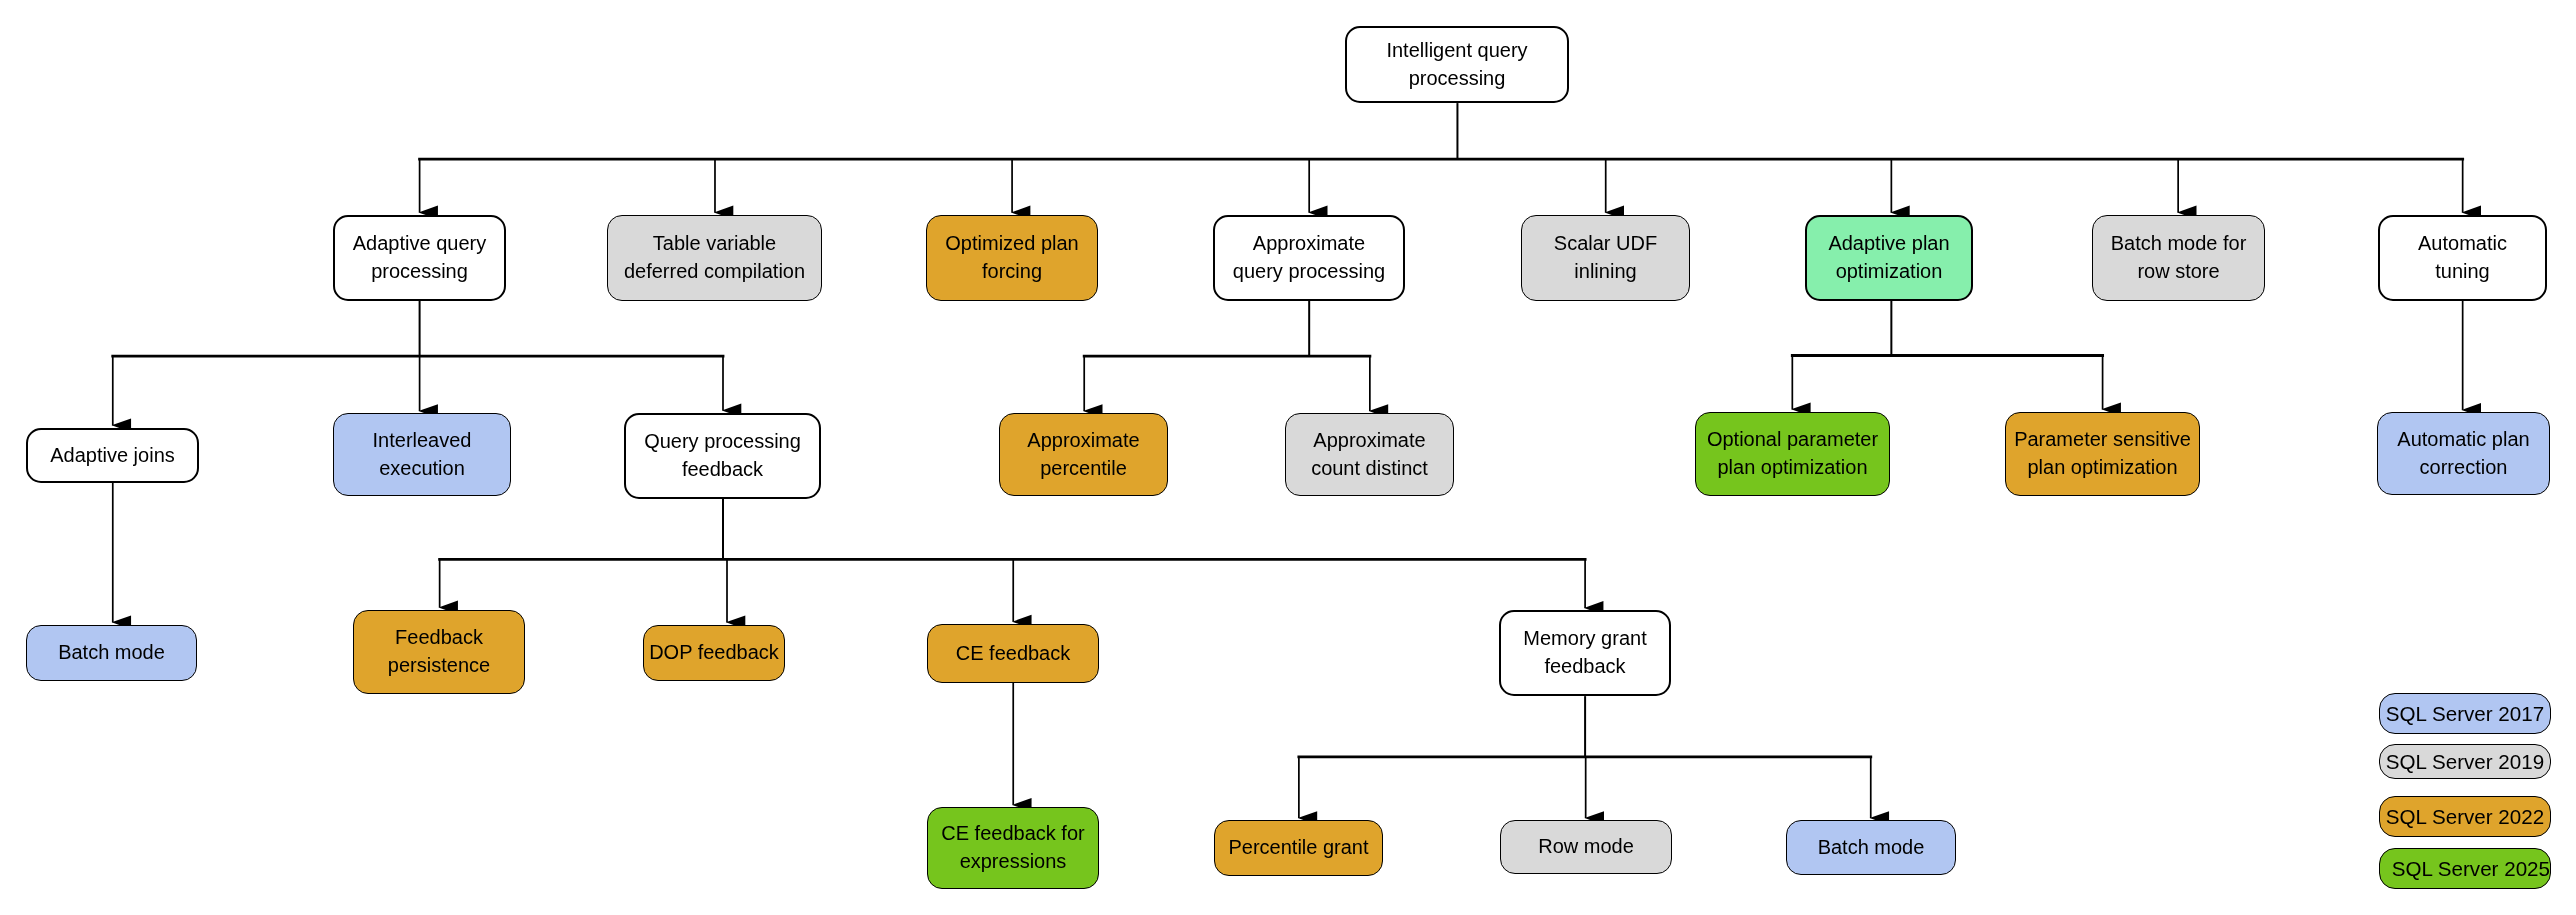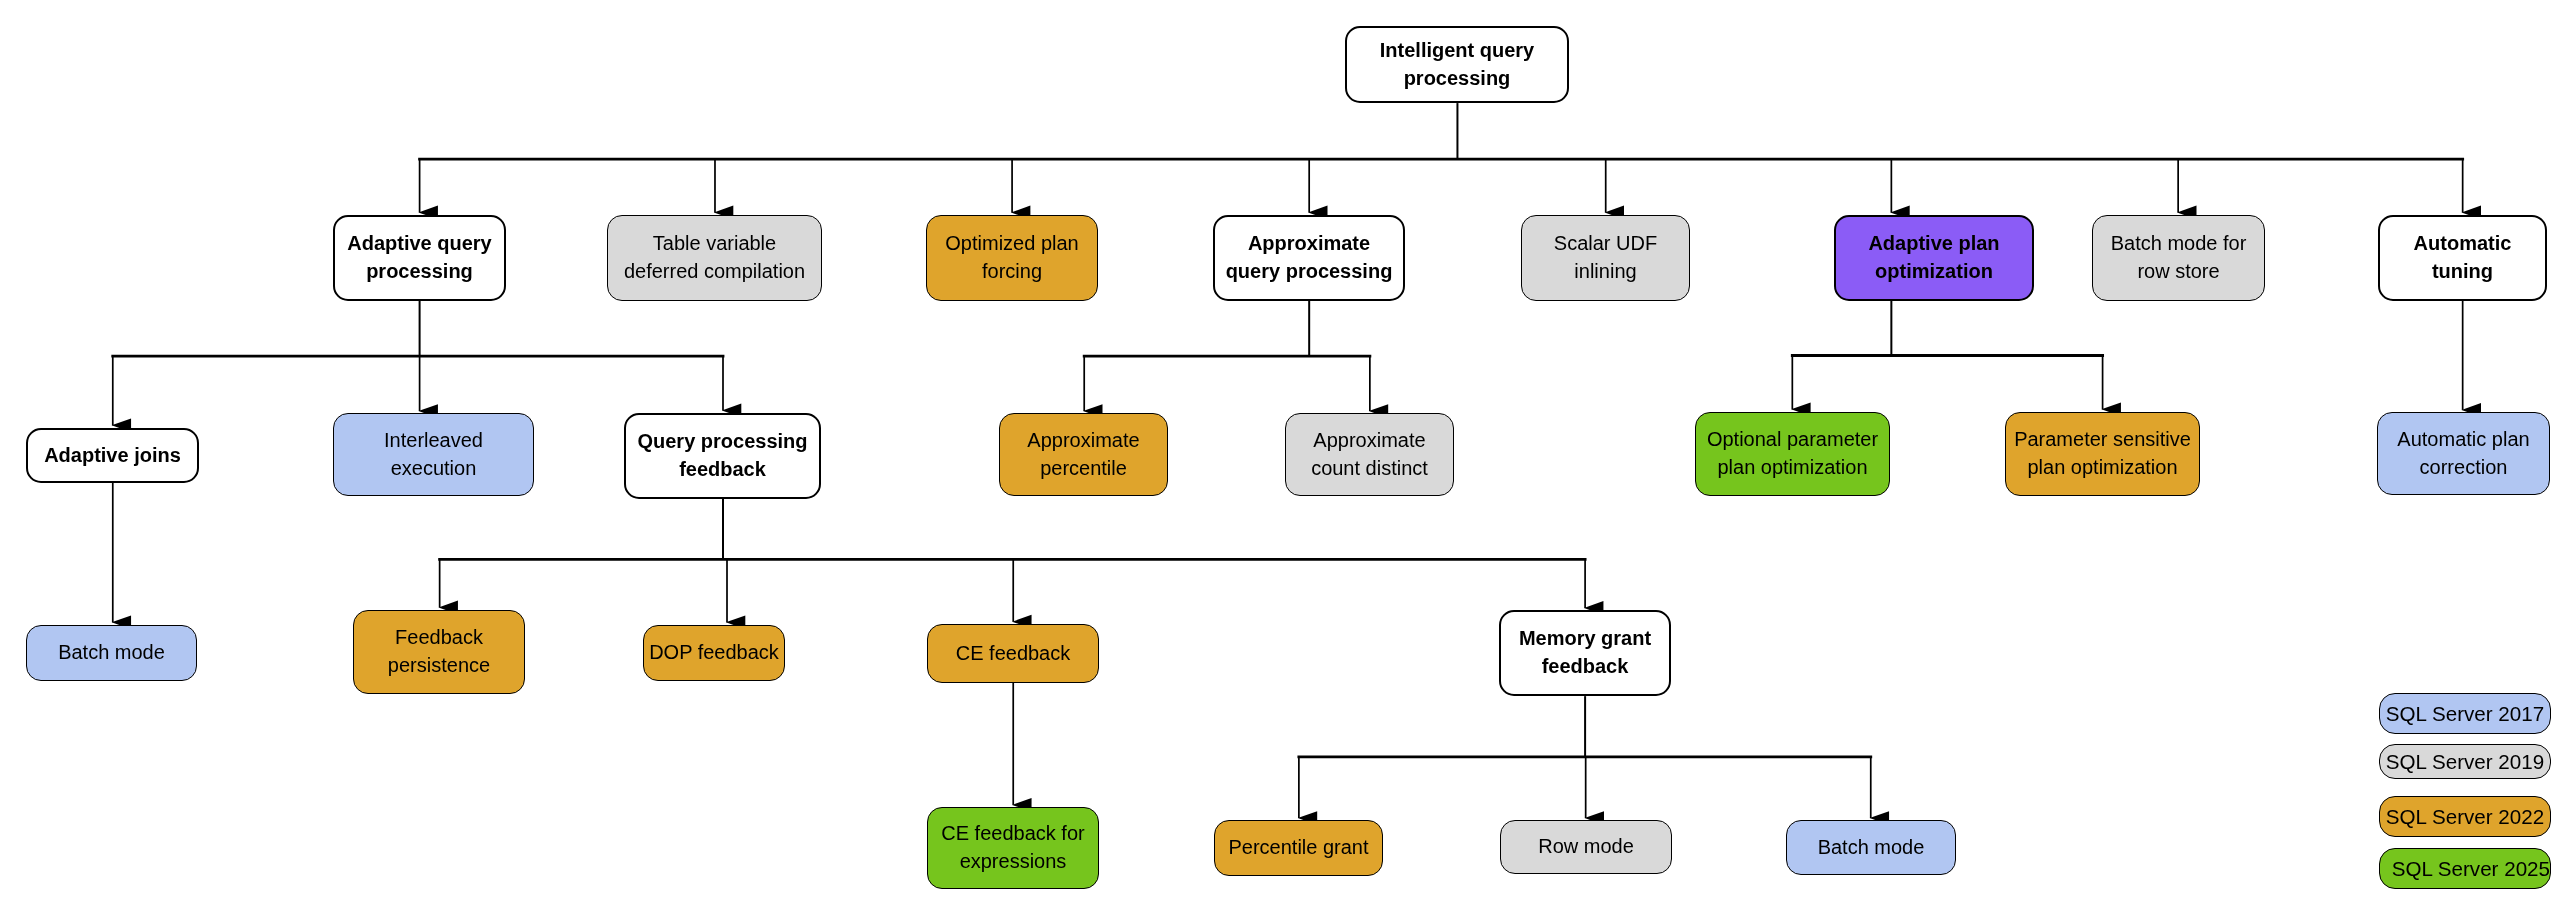--- a/index.html
+++ b/index.html
@@ -26,21 +26,21 @@
     border: 1.7px solid #000000;
     border-radius: 15px;
     background: #ffffff;
     color: #000000;
     font-size: 20px;
     line-height: 1.38;
     white-space: pre-line;
     z-index: 2;
   }
   .node.structural {
-    font-weight: 700;
+    font-weight: 400;
     border-width: 2.3px;
   }
   .legend-pill {
     position: absolute;
     box-sizing: border-box;
     display: flex;
     align-items: center;
     justify-content: center;
     text-align: center;
     border: 1.7px solid #000000;
@@ -107,28 +107,28 @@
     <div class="node structural" style="left: 333px; top: 215px; width: 173px; height: 86px; background: rgb(255, 255, 255);"><span>Adaptive query
 processing</span></div>
     <div class="node" style="left: 607px; top: 215px; width: 215px; height: 86px; background: rgb(217, 217, 217);"><span>Table variable
 deferred compilation</span></div>
     <div class="node" style="left: 926px; top: 215px; width: 172px; height: 86px; background: rgb(223, 164, 44);"><span>Optimized plan
 forcing</span></div>
     <div class="node structural" style="left: 1213px; top: 215px; width: 192px; height: 86px; background: rgb(255, 255, 255);"><span>Approximate
 query processing</span></div>
     <div class="node" style="left: 1521px; top: 215px; width: 169px; height: 86px; background: rgb(217, 217, 217);"><span>Scalar UDF
 inlining</span></div>
-    <div class="node structural" style="left: 1805px; top: 215px; width: 200px; height: 86px; background: #8b5cf6; margin-left: 29px;"><span>Adaptive plan
+    <div class="node structural" style="left: 1805px; top: 215px; width: 168px; height: 86px; background: #86efac;"><span>Adaptive plan
 optimization</span></div>
     <div class="node" style="left: 2092px; top: 215px; width: 173px; height: 86px; background: rgb(217, 217, 217);"><span>Batch mode for
 row store</span></div>
     <div class="node structural" style="left: 2378px; top: 215px; width: 169px; height: 86px; background: rgb(255, 255, 255);"><span>Automatic
 tuning</span></div>
     <div class="node structural" style="left: 26px; top: 428px; width: 173px; height: 55px; background: rgb(255, 255, 255);"><span>Adaptive joins</span></div>
-    <div class="node" style="left: 333px; top: 413px; width: 201px; height: 83px; background: rgb(177, 198, 242);"><span>Interleaved
+    <div class="node" style="left: 333px; top: 413px; width: 178px; height: 83px; background: rgb(177, 198, 242);"><span>Interleaved
 execution</span></div>
     <div class="node structural" style="left: 624px; top: 413px; width: 197px; height: 86px; background: rgb(255, 255, 255);"><span>Query processing
 feedback</span></div>
     <div class="node" style="left: 999px; top: 413px; width: 169px; height: 83px; background: rgb(223, 164, 44);"><span>Approximate
 percentile</span></div>
     <div class="node" style="left: 1285px; top: 413px; width: 169px; height: 83px; background: rgb(217, 217, 217);"><span>Approximate
 count distinct</span></div>
     <div class="node" style="left: 1695px; top: 412px; width: 195px; height: 84px; background: rgb(118, 197, 29);"><span>Optional parameter
 plan optimization</span></div>
     <div class="node" style="left: 2005px; top: 412px; width: 195px; height: 84px; background: rgb(223, 164, 44);"><span>Parameter sensitive

